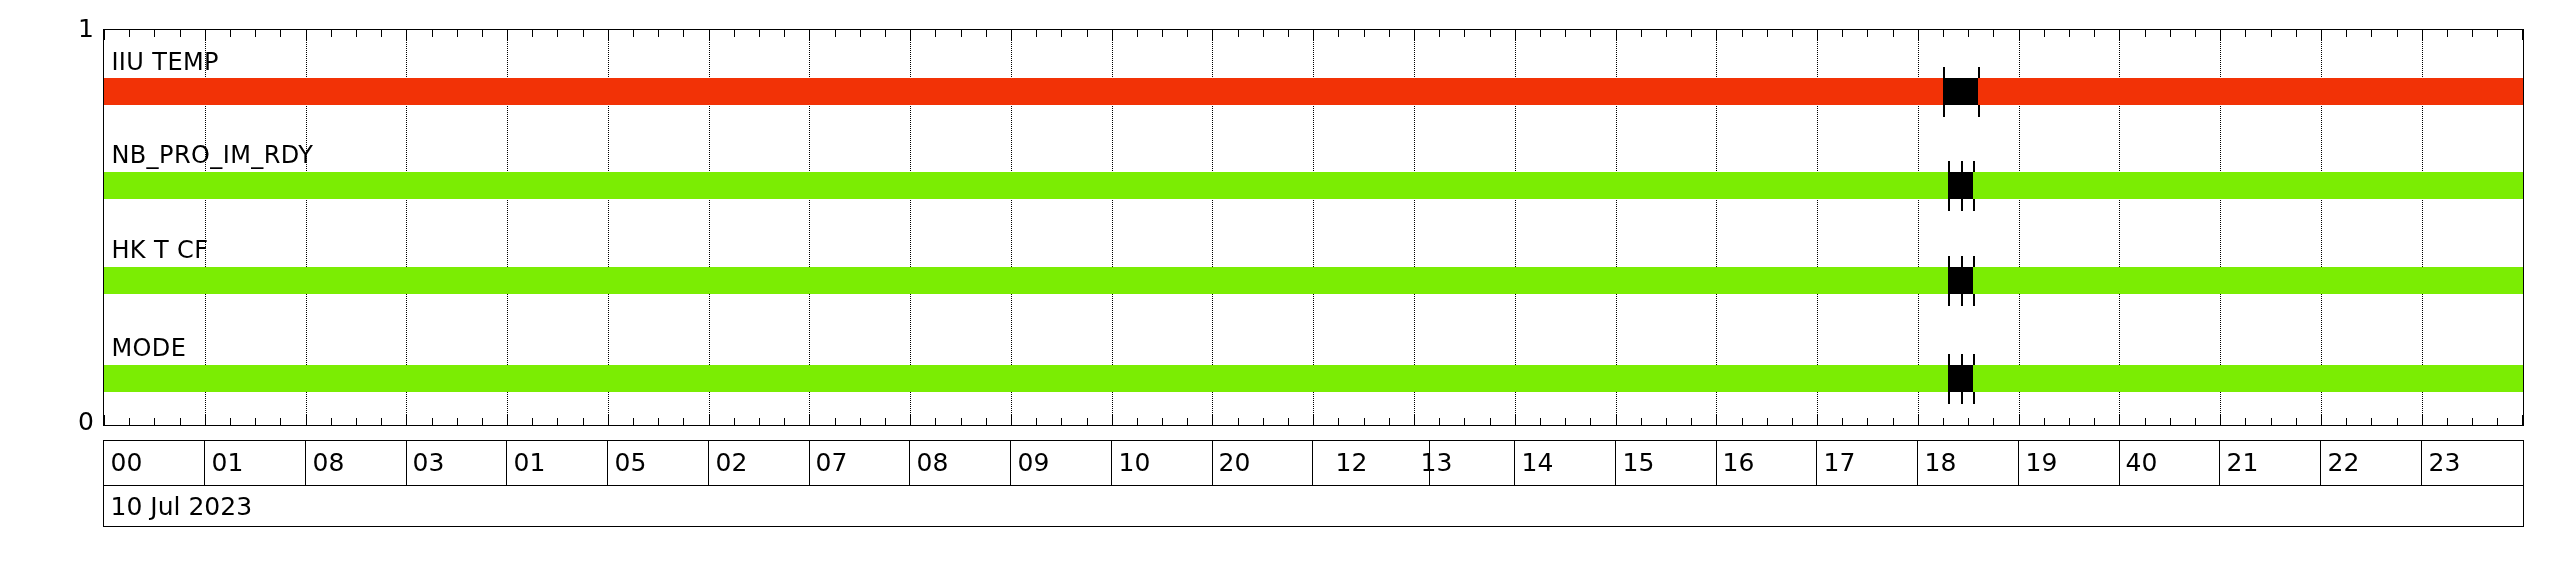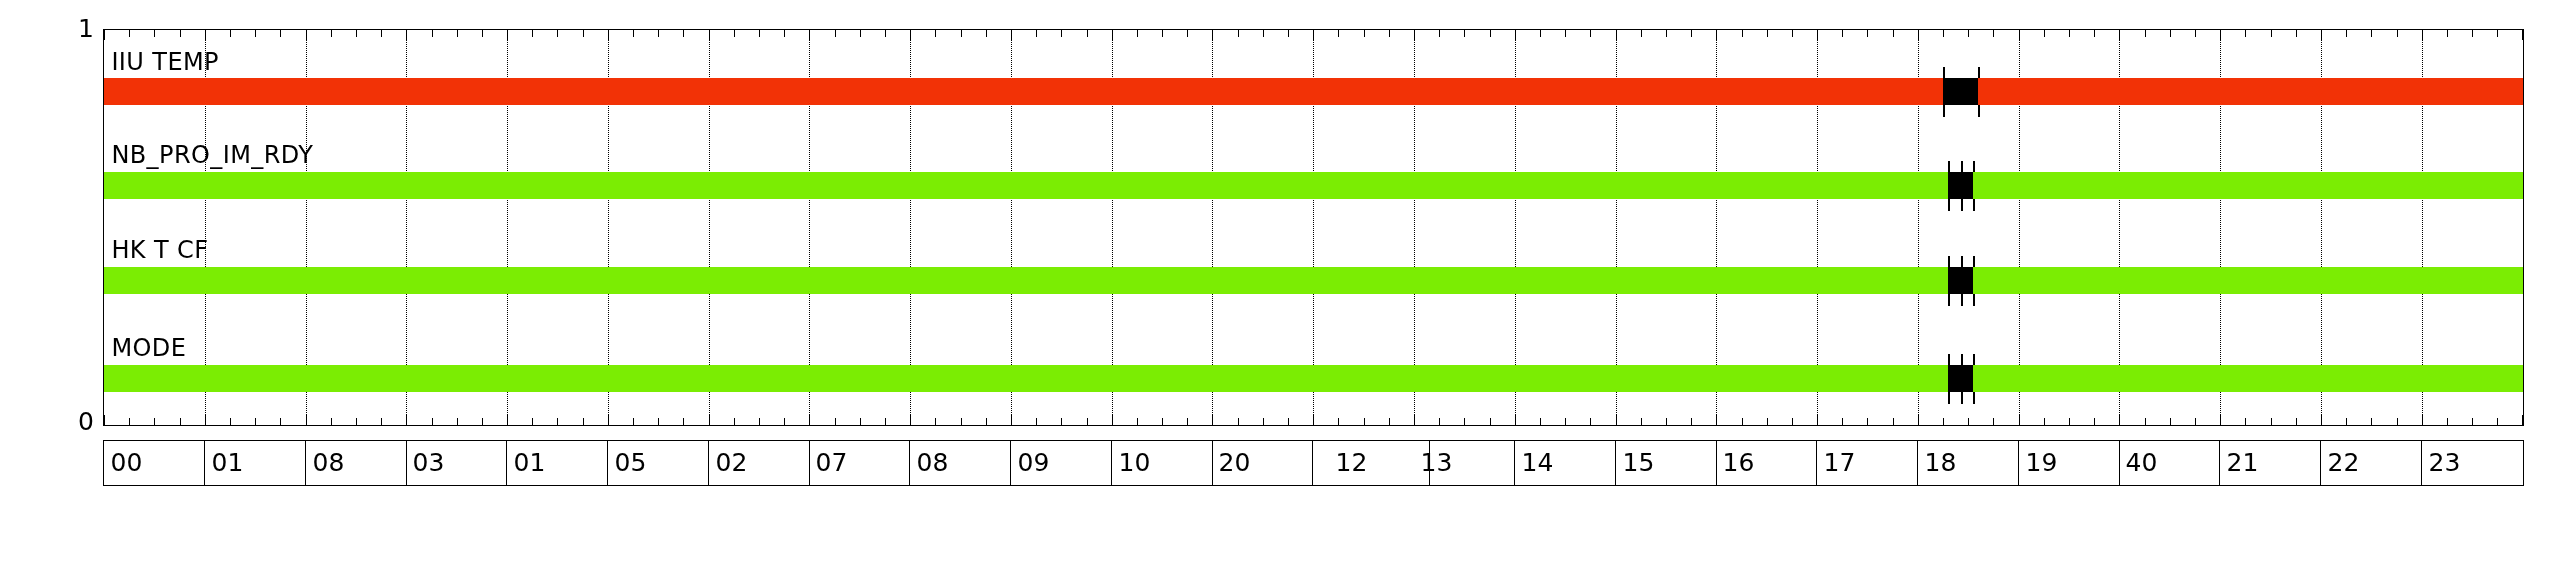--- a/index.html
+++ b/index.html
@@ -396,15 +396,18 @@
         <div class="hourtext">21</div>
       </div>
       <div class="hourcell" style="left: 2217px; width: 101px;">
         <div class="hourtext">22</div>
       </div>
       <div class="hourcell" style="left: 2318px; width: 101px;">
         <div class="hourtext">23</div>
       </div>
     </div>
 
+  <div id="datebar">
+    <div id="datetext">10 Jul 2023</div>
+  </div>
 
 </div>
 
 
 </body></html>

